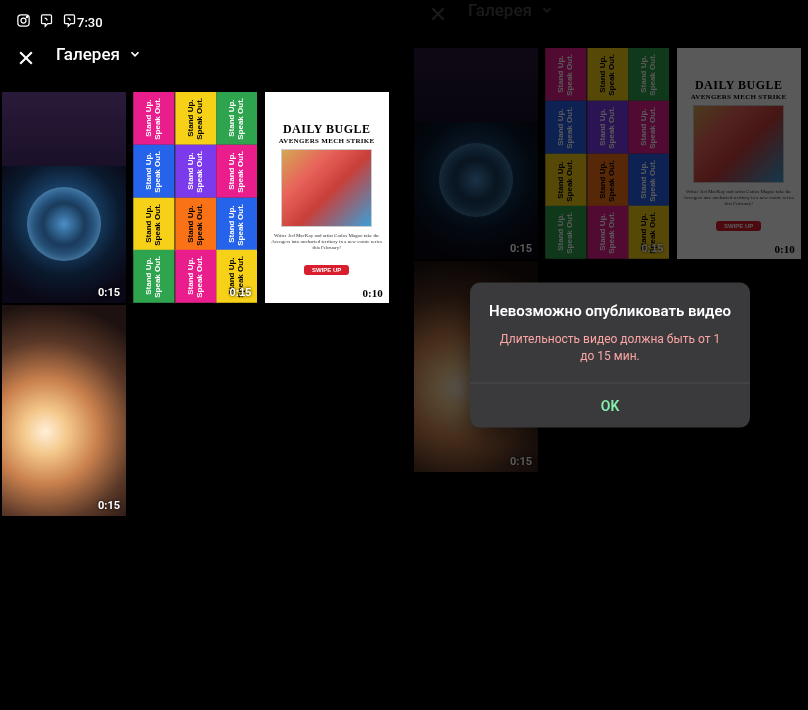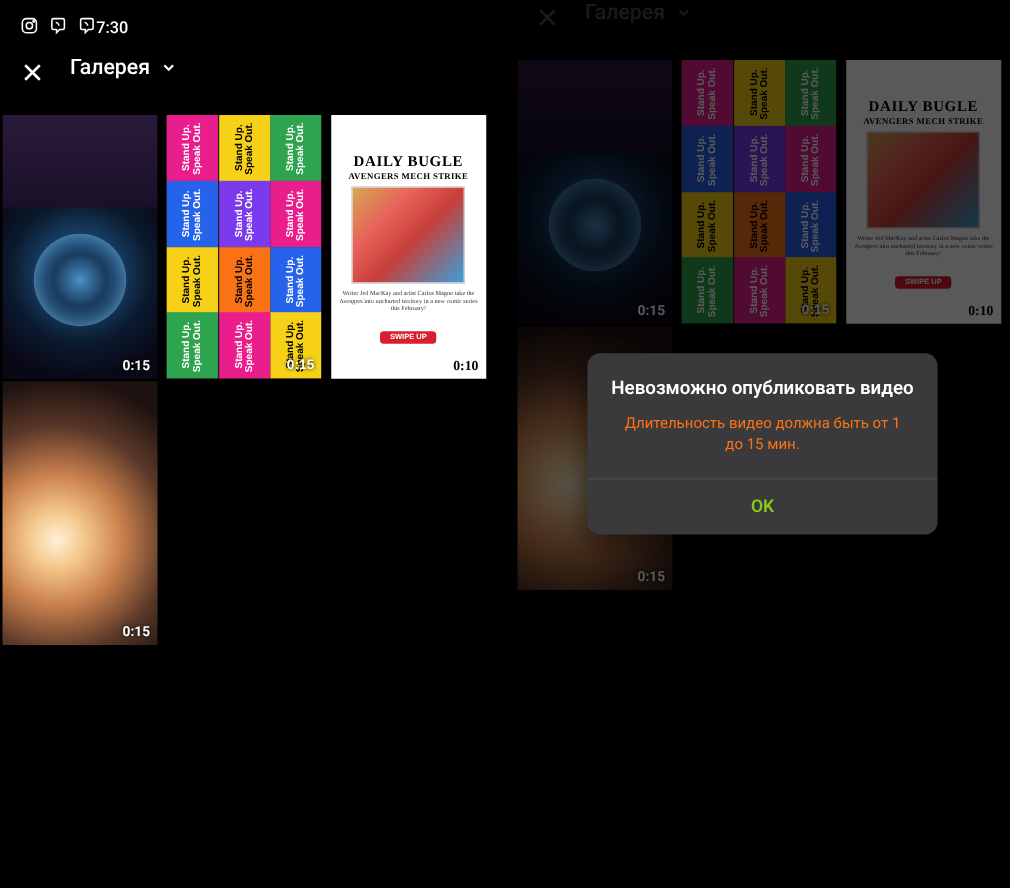--- a/index.html
+++ b/index.html
@@ -103,23 +103,23 @@
   .dim-overlay{
     position:absolute; inset:0; background:rgba(0,0,0,0.65); z-index:5;
   }
   .dialog{
     position:absolute; left:50%; top:50%; transform:translate(-50%,-50%);
     width:280px; background:#3a3a3c; border-radius:10px; z-index:10;
     color:#fff; text-align:center; overflow:hidden;
     box-shadow:0 8px 24px rgba(0,0,0,0.5);
   }
   .dialog-title{font-size:15px;font-weight:600;padding:18px 16px 4px;line-height:1.35;}
-  .dialog-msg{font-size:12px;color:#f97316;padding:6px 24px 18px;line-height:1.4;}
+  .dialog-msg{font-size:12px;color:#fca5a5;padding:6px 24px 18px;line-height:1.4;}
   .dialog-sep{height:1px;background:#4c4c4e;}
-  .dialog-btn{padding:14px;color:#84cc16;font-weight:600;font-size:14px;cursor:pointer;}
+  .dialog-btn{padding:14px;color:#86efac;font-weight:600;font-size:14px;cursor:pointer;}
   .dimmed .toolbar, .dimmed .status-bar { opacity:0.55; }
 </style>
 </head>
 <body>
 
 <div class="phone">
   <div class="status-bar">
     <div class="status-icons">
       <span>
         <svg viewBox="0 0 24 24" fill="none" stroke="#fff" stroke-width="2">

